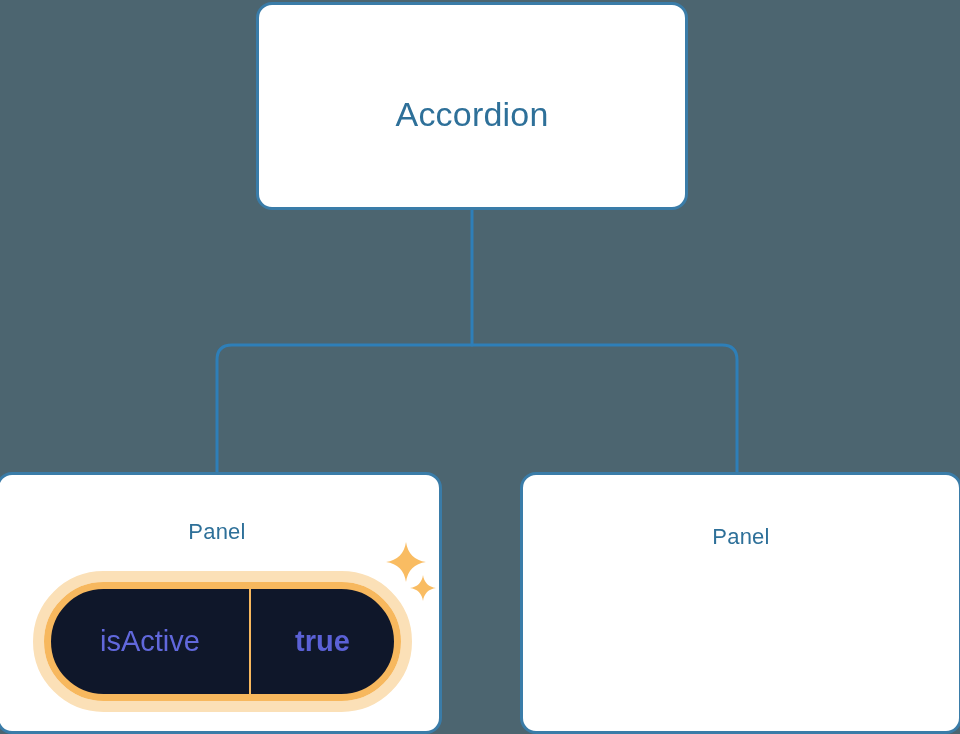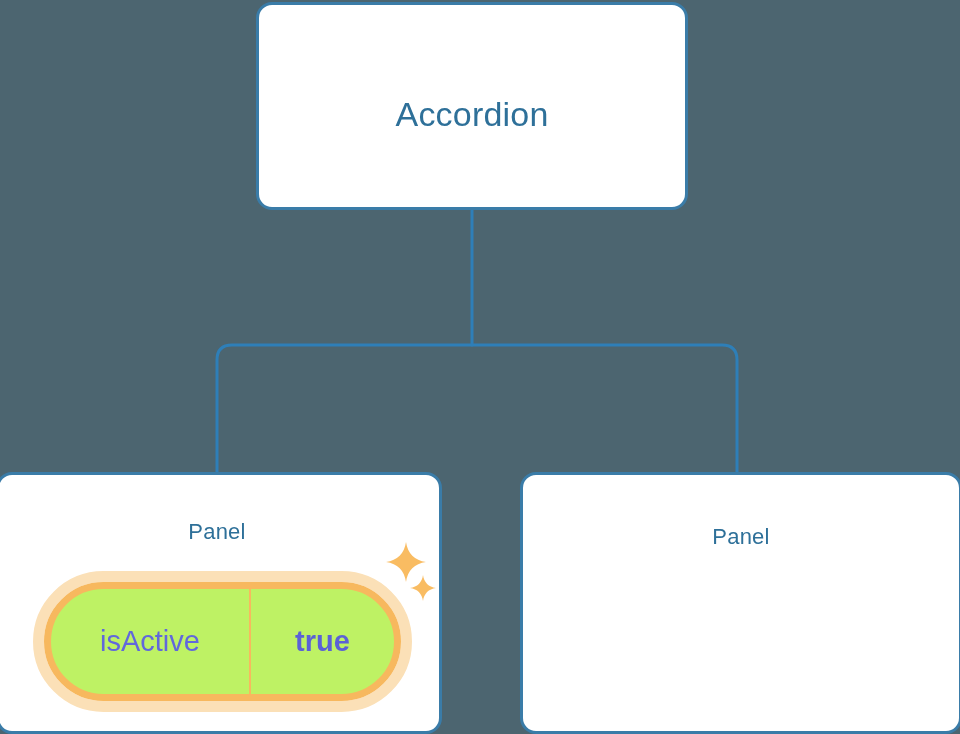--- a/index.html
+++ b/index.html
@@ -96,21 +96,21 @@
     top: 49px;
   }
 
   
   .pill {
     position: absolute;
     display: flex;
     align-items: stretch;
     box-sizing: border-box;
     border-radius: 999px;
-    background: #bef264;
+    background: #0f172a;
   }
   .pill-key, .pill-val {
     display: flex;
     align-items: center;
     justify-content: center;
     box-sizing: border-box;
     font-size: 29px;
     line-height: 1;
     white-space: nowrap;
   }

